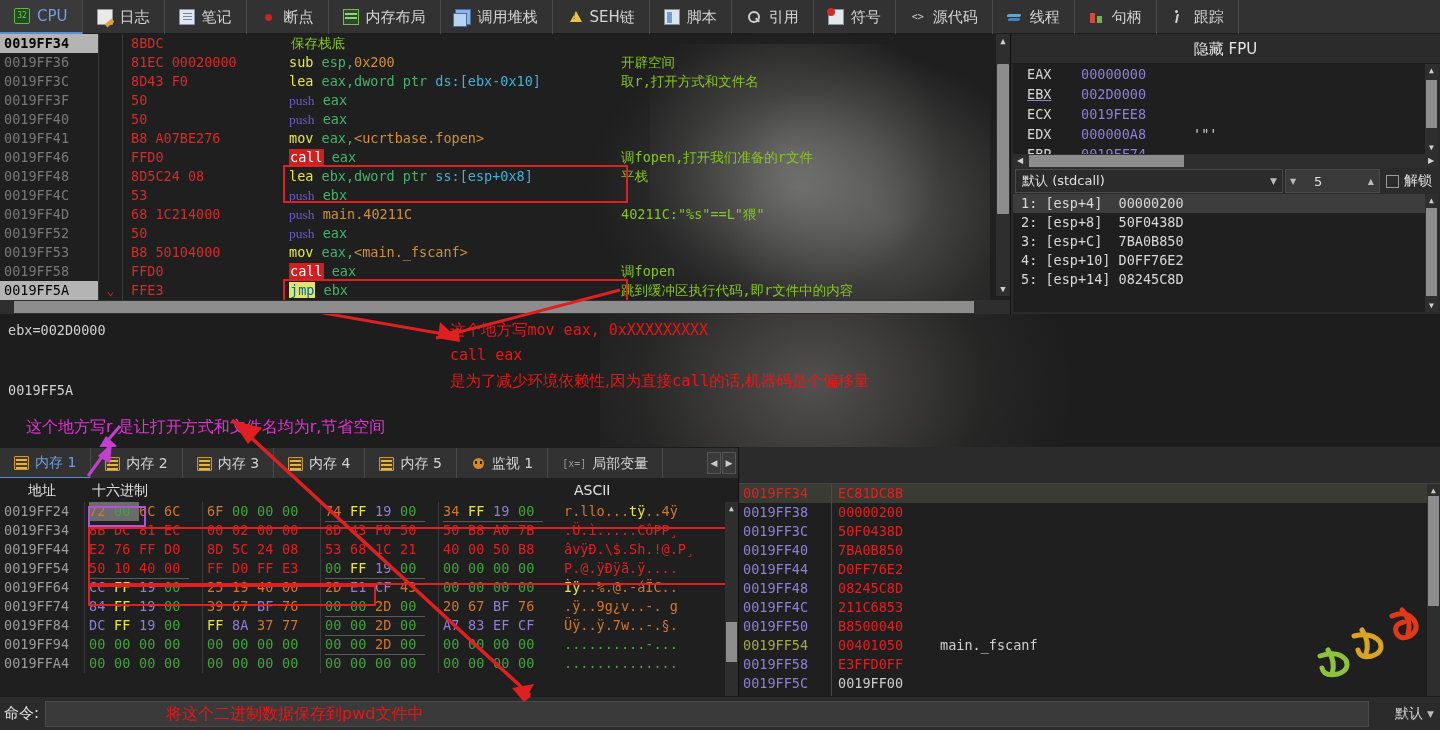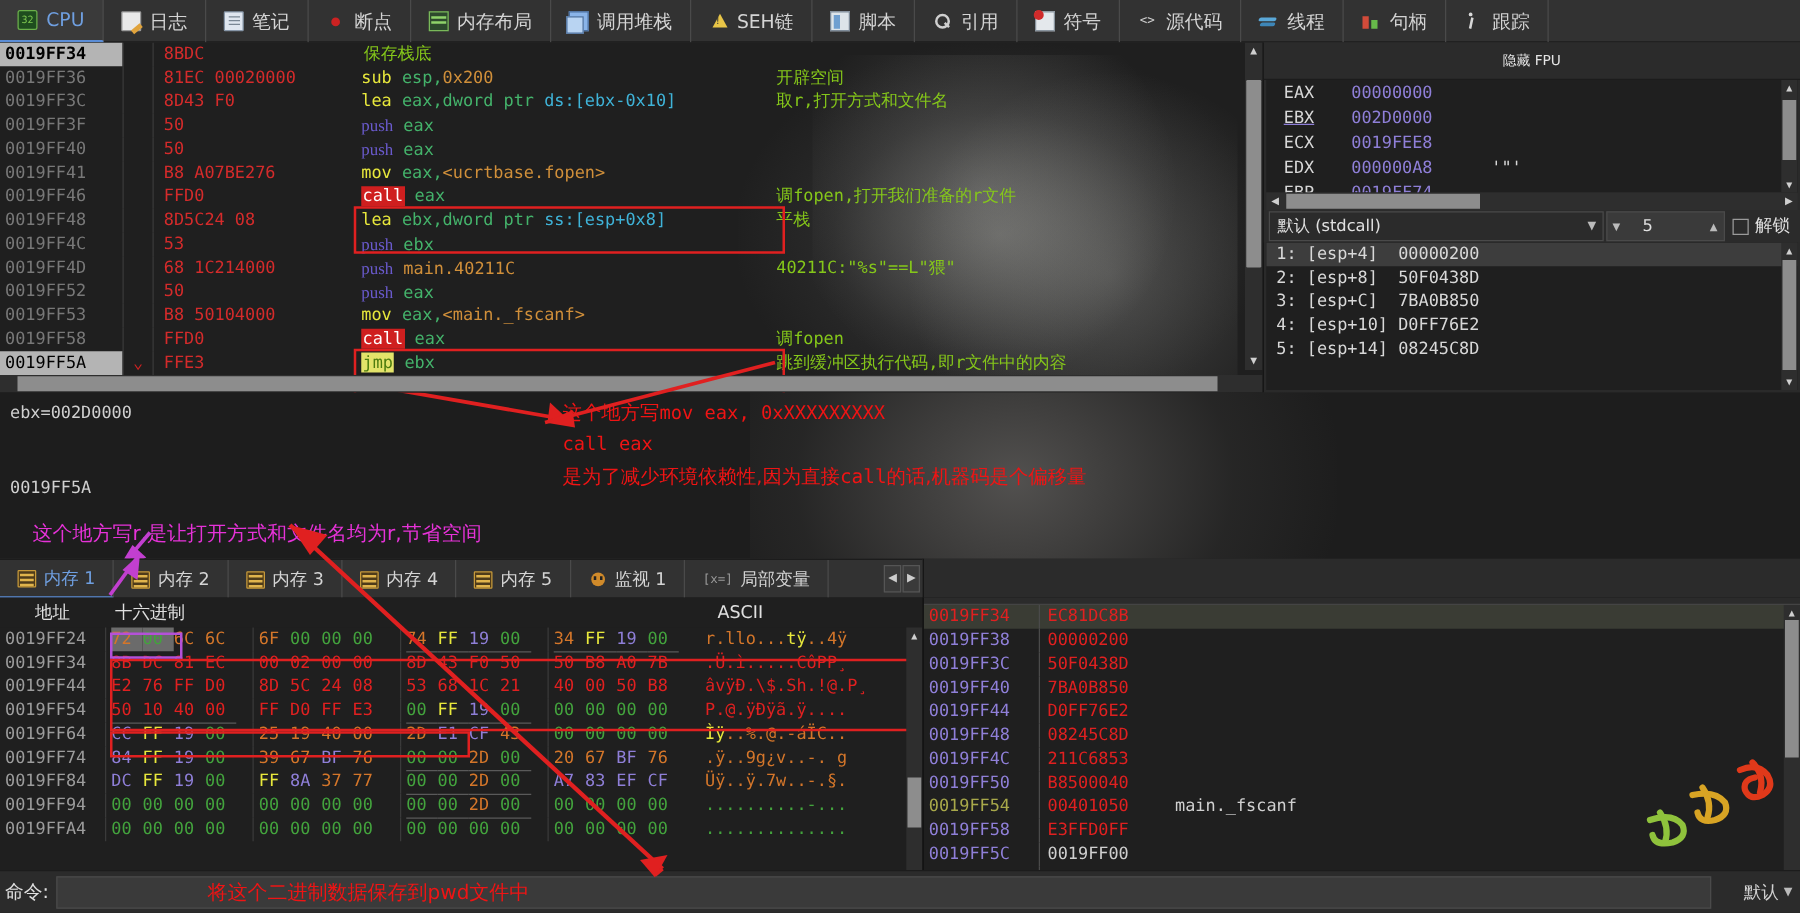--- a/index.html
+++ b/index.html
@@ -72,37 +72,37 @@
   .drow.sel .addr { background:#b4b4b4; color:#000; }
   .drow.eip .addr { background:#b4b4b4; color:#000; font-weight:bold; }
   .addr { width:98px; padding-left:4px; color:#787878; flex:0 0 98px; }
   .gutter { width:25px; flex:0 0 25px; border-left:1px solid #3a3a3a; border-right:1px solid #3a3a3a; text-align:center; color:#cc2222;}
   .bytes { width:160px; flex:0 0 160px; color:#d42b2b; padding-left:8px; }
   .mnem { width:330px; flex:0 0 330px; padding-left:6px; position:relative; }
   .cmt { color:#85c71a; padding-left:8px; flex:1; }
 
   .k-mov{color:#e8e83c;} .k-push{color:#6a5acd;font-family:Liberation Serif, serif;}
   .hl-call{background:#cf1f1f;color:#ffffff;padding:0 1px;}
-  .hl-jmp{background:#e3e36a;color:#4d7c0f;padding:0 1px;}
+  .hl-jmp{background:#e3e36a;color:#0369a1;padding:0 1px;}
   .r-reg{color:#44b36b;} .r-num{color:#d08f3a;} .r-ptr{color:#3fb3d8;} .r-sym{color:#d08f3a;}
 
   .redbox { position:absolute; border:2px solid #e02020; pointer-events:none; }
 
   
   .vsb { position:absolute; right:0; top:0; width:14px; height:262px; background:#2e2e2e; }
   .vsb .thumb { position:absolute; left:1px; top:30px; width:12px; height:150px; background:#8d8d8d; border-radius:1px;}
   .vsb .up, .vsb .dn { position:absolute; left:0; width:14px; height:14px; color:#cfcfcf; font-size:9px; text-align:center; line-height:14px;}
   .vsb .up{top:0;} .vsb .dn{bottom:0;}
   .hsb { position:absolute; left:0; bottom:0; width:1010px; height:14px; background:#2e2e2e; }
   .hsb .thumb { position:absolute; left:14px; top:1px; width:960px; height:12px; background:#8d8d8d; }
 
   
   .rightcol { width:430px; height:280px; background:#2a2a2a; display:flex; flex-direction:column;
               border-left:1px solid #111; }
-  .fpubar { height:30px; line-height:30px; text-align:center; color:#e4e4e4; font-size:11px;
+  .fpubar { height:30px; line-height:30px; text-align:center; color:#e4e4e4; font-size:15px;
             background:#2b2b2b; border-bottom:1px solid #1c1c1c; }
   .regbox { position:relative; flex:1; background:#1f1f1f; margin:0 2px; overflow:hidden;
             font-family:"DejaVu Sans Mono","Liberation Mono",monospace; font-size:13.5px;}
   .rrow { display:flex; height:20px; line-height:20px; padding-left:14px; }
   .rname { width:54px; flex:0 0 54px; color:#d8d8d8; }
   .rname.u { text-decoration:underline; text-decoration-color:#8f7fd8; }
   .rval { width:112px; flex:0 0 112px; color:#8f7fd8; }
   .rextra { color:#d8d8d8; white-space:nowrap; overflow:hidden; }
   .reg-vsb { position:absolute; right:0; top:0; width:13px; height:100%; background:#2e2e2e;}
   .reg-vsb .thumb{position:absolute;left:1px;top:16px;width:11px;height:48px;background:#8d8d8d;}

